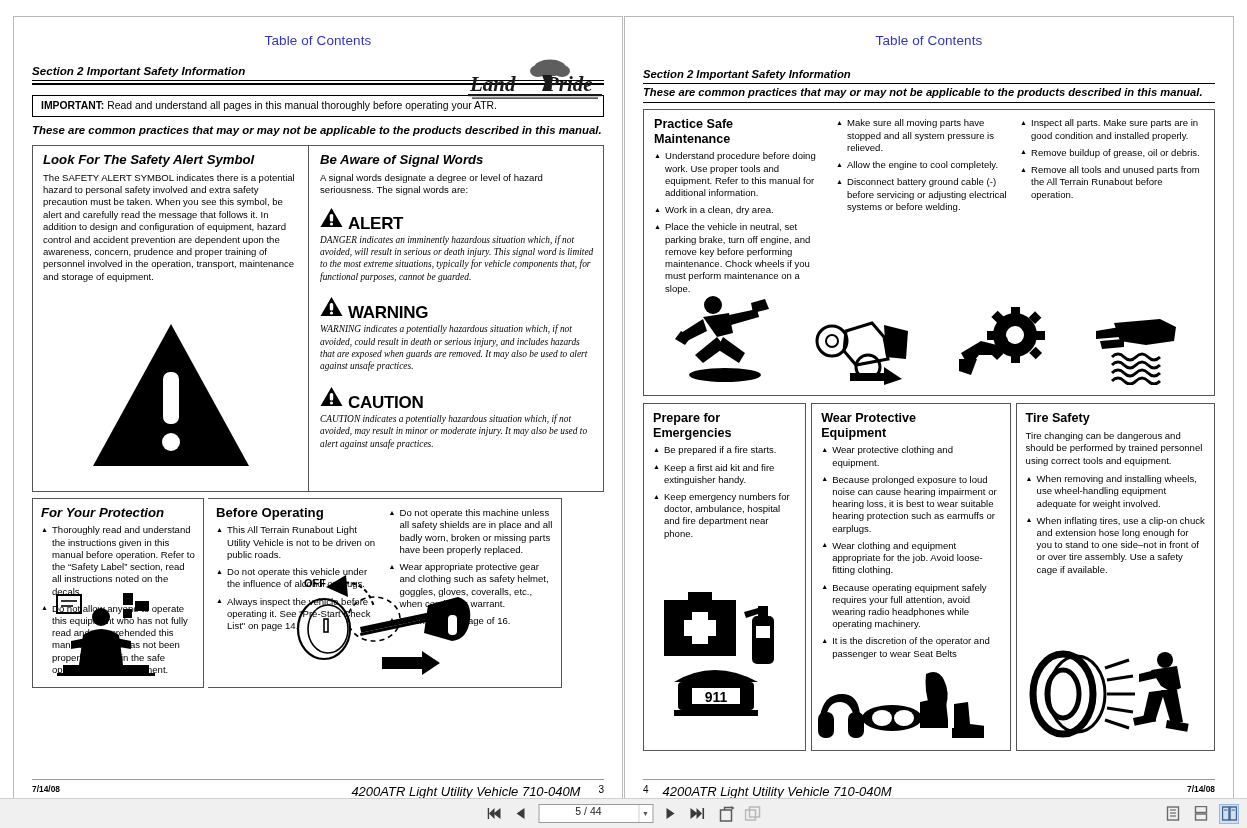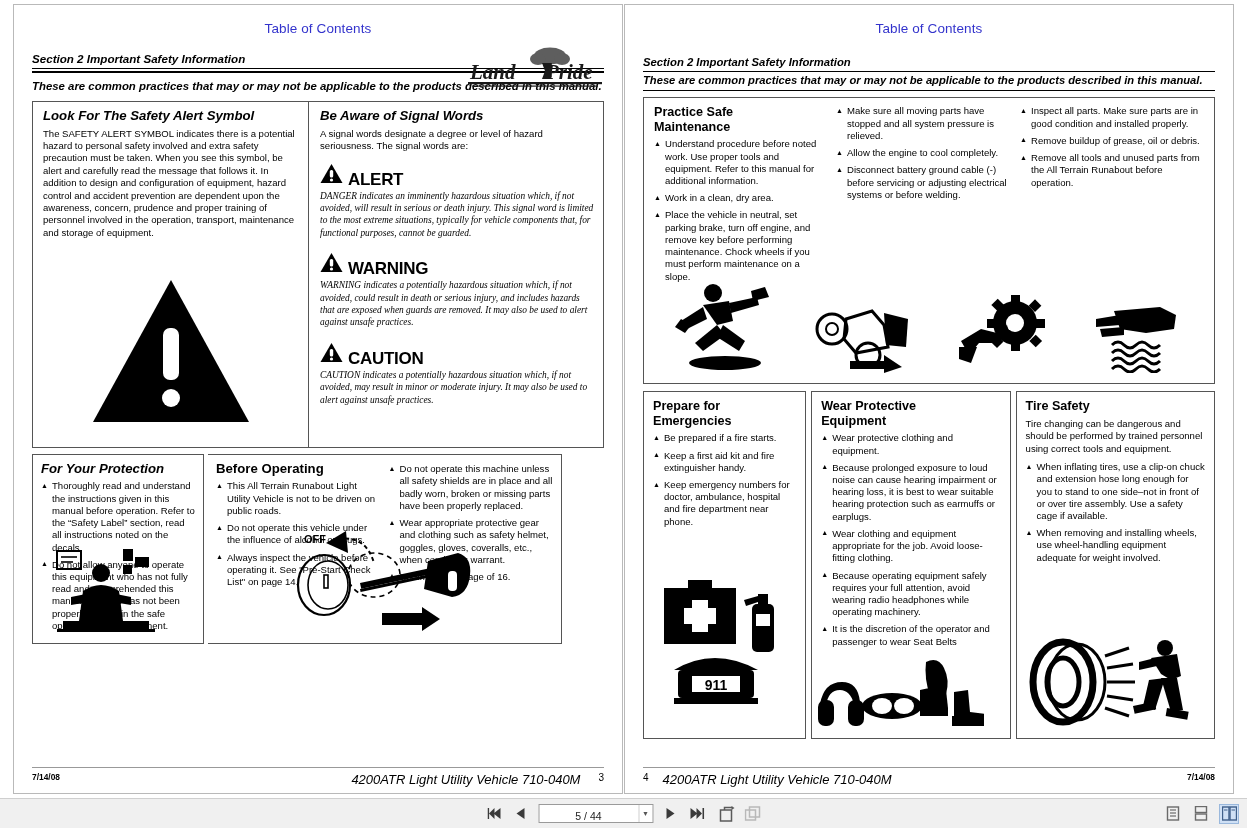--- a/index.html
+++ b/index.html
@@ -11,21 +11,21 @@
     overflow: hidden;
   }
   #viewer {
     position: relative;
     width: 1247px; height: 828px;
     background: #ffffff;
   }
   
   .pages-area {
     position: absolute;
-    left: 0; top: 0;
+    left: 0; top: 12px;
     width: 1247px; height: 798px;
     display: flex;
     justify-content: center;
     gap: 1px;
     padding: 4px 2px 0 2px;
   }
   .page {
     position: relative;
     width: 610px;
     height: 790px;
@@ -217,21 +217,21 @@
     width: 17px; height: 17px;
     display: flex; align-items: center; justify-content: center;
     cursor: pointer;
     color: #3a3a3a;
   }
   .tb-btn.disabled { color: #b8b8b8; }
   .page-select {
     width: 115px; height: 19px;
     border: 1px solid #9a9a9a;
     background: #fff;
-    display: flex; align-items: flex-end;
+    display: flex; align-items: flex-start;
     position: relative;
     font-size: 10.5px;
   }
   .page-select .val {
     flex: 1; text-align: center; color: #222;
   }
   .page-select .caret {
     width: 14px; height: 17px;
     border-left: 1px solid #d0d0d0;
     display: flex; align-items: center; justify-content: center;
@@ -273,20 +273,24 @@
             <text x="82" y="32" font-family="Liberation Serif, serif" font-size="21" font-weight="bold" font-style="italic" fill="#1a1a1a">Pride</text>
             <path d="M78 16 L88 16 L85 24 L88 32 L78 32 L81 24 Z" fill="#1a1a1a"></path>
             <rect x="4" y="35" width="134" height="2.2" fill="#1a1a1a"></rect>
             <rect x="8" y="38.5" width="126" height="1.2" fill="#1a1a1a"></rect>
           </svg>
         </div>
 
         <div class="rule-thin"></div>
         <div class="rule-thick"></div>
 
+        <div class="important-box">
+          <b>IMPORTANT:</b>
+          <span>Read and understand all pages in this manual thoroughly before operating your ATR.</span>
+        </div>
 
         <div class="common-practices">These are common practices that may or may not be applicable to the products described in this manual.</div>
 
         <div class="two-col-top">
 
           <div class="col-alert">
             <div class="box-h">Look For The Safety Alert Symbol</div>
             <div class="body-text">The SAFETY ALERT SYMBOL indicates there is a potential hazard to personal safety involved and extra safety precaution must be taken. When you see this symbol, be alert and carefully read the message that follows it. In addition to design and configuration of equipment, hazard control and accident prevention are dependent upon the awareness, concern, prudence and proper training of personnel involved in the operation, transport, maintenance and storage of equipment.</div>
             <div class="alert-triangle-wrap">
               <svg width="160" height="150" viewBox="0 0 160 150" aria-hidden="true">
@@ -422,21 +426,21 @@
         <div class="rule-thin"></div>
 
         <div class="psm-box">
           <div class="psm-cols">
             <div class="psm-c1">
               <div class="box-h plain" style="font-size:12.6px;">
                 <div>Practice Safe</div>
                 <div>Maintenance</div>
               </div>
               <ul class="bullets">
-                <li>Understand procedure before noted work. Use proper tools and equipment. Refer to this manual for additional information.</li>
+                <li>Understand procedure before doing work. Use proper tools and equipment. Refer to this manual for additional information.</li>
                 <li>Work in a clean, dry area.</li>
                 <li>Place the vehicle in neutral, set parking brake, turn off engine, and remove key before performing maintenance. Chock wheels if you must perform maintenance on a slope.</li>
               </ul>
             </div>
             <div class="psm-c2">
               <ul class="bullets">
                 <li>Make sure all moving parts have stopped and all system pressure is relieved.</li>
                 <li>Allow the engine to cool completely.</li>
                 <li>Disconnect battery ground cable (-) before servicing or adjusting electrical systems or before welding.</li>
               </ul>
@@ -565,22 +569,22 @@
                 <path d="M138 36 l14 -2 l2 22 l16 2 l0 12 l-32 0 Z" fill="#000"></path>
                 <path d="M136 60 l34 0 l0 10 l-34 0 Z" fill="#000"></path>
               </svg>
             </div>
           </div>
 
           <div class="rb wide">
             <div class="box-h plain" style="font-size:12.6px;">Tire Safety</div>
             <div class="body-text" style="margin-bottom:6px;">Tire changing can be dangerous and should be performed by trained personnel using correct tools and equipment.</div>
             <ul class="bullets">
+              <li>When removing and installing wheels, use wheel-handling equipment adequate for weight involved.</li>
               <li>When inflating tires, use a clip-on chuck and extension hose long enough for  you to stand to one side–not in front of or over tire assembly. Use a safety cage if available.</li>
-              <li>When removing and installing wheels, use wheel-handling equipment adequate for weight involved.</li>
             </ul>
             <div class="rb-icons">
               <svg width="168" height="96" viewBox="0 0 168 96" aria-hidden="true">
                 <ellipse cx="42" cy="48" rx="30" ry="40" fill="none" stroke="#000" stroke-width="7"></ellipse>
                 <ellipse cx="42" cy="48" rx="16" ry="24" fill="none" stroke="#000" stroke-width="5"></ellipse>
                 <ellipse cx="56" cy="48" rx="28" ry="38" fill="none" stroke="#000" stroke-width="3"></ellipse>
                 <g stroke="#000" stroke-width="3">
                   <line x1="84" y1="22" x2="108" y2="14"></line>
                   <line x1="86" y1="34" x2="112" y2="30"></line>
                   <line x1="86" y1="48" x2="114" y2="48"></line>

